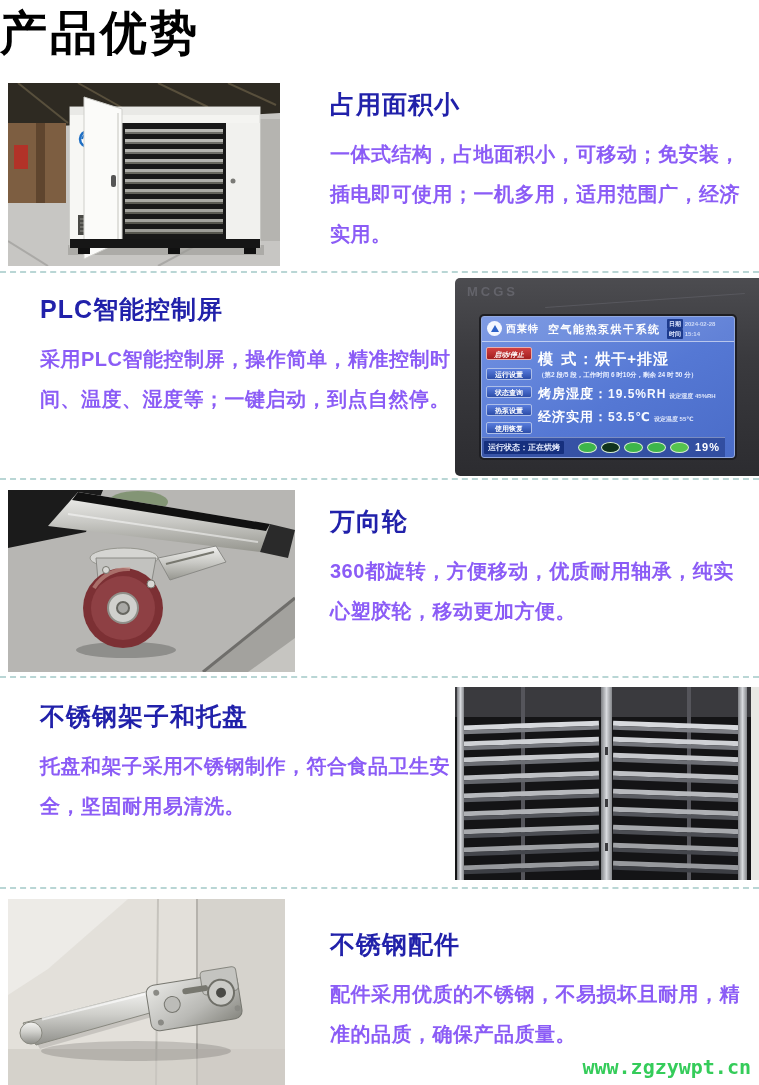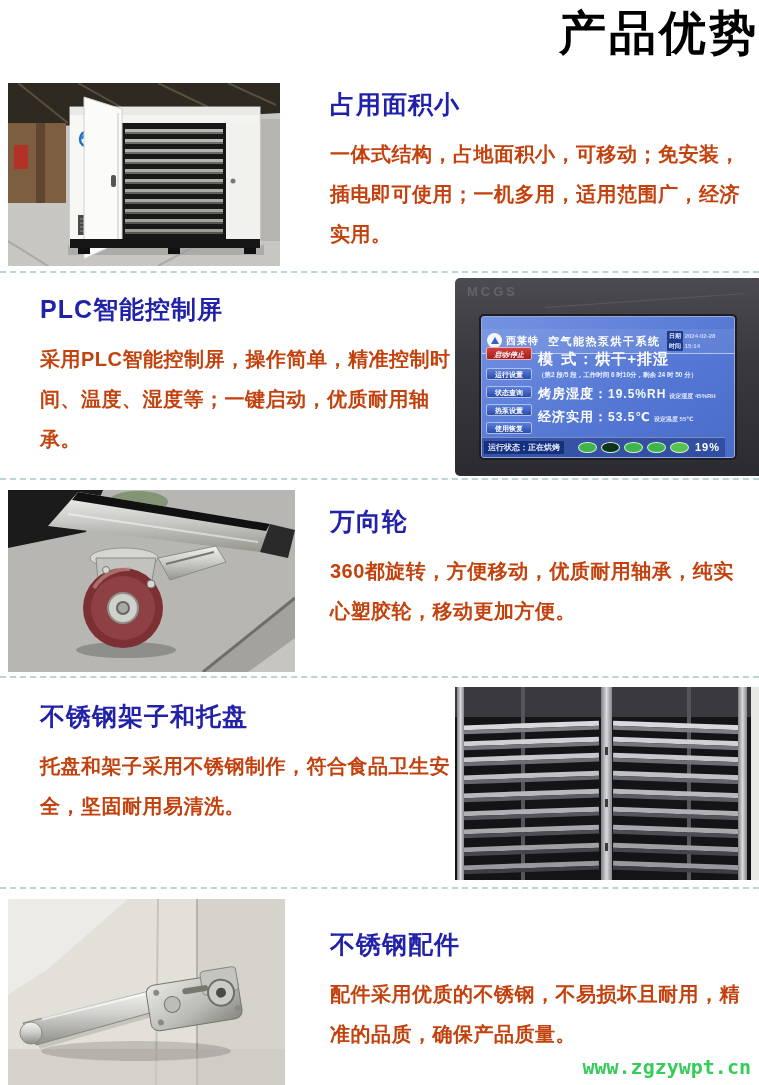--- a/index.html
+++ b/index.html
@@ -3,29 +3,29 @@
 <meta charset="utf-8">
 <style>
   html,body{margin:0;padding:0;}
   body{
     width:759px;height:1085px;background:#ffffff;overflow:hidden;position:relative;
     font-family:"Liberation Sans","DejaVu Sans",sans-serif;
     -webkit-font-smoothing:antialiased;
   }
   .page{position:absolute;left:0;top:0;width:759px;height:1085px;background:#fff;}
   .page-title{
-    position:absolute;left:0;top:2px;width:759px;text-align:right;
+    position:absolute;left:0;top:2px;width:759px;text-align:left;
     font-size:47px;font-weight:900;color:#000;letter-spacing:3px;
   }
   .divider{position:absolute;left:0;width:759px;border-top:2px dashed #b9d6d5;height:0;}
   .d1{top:271px}.d2{top:478px}.d3{top:676px}.d4{top:887px}
 
   .txt{position:absolute;}
   .sec-heading{font-size:25px;font-weight:bold;color:#2121aa;letter-spacing:1px;}
-  .sec-body{margin-top:13px;font-size:20px;font-weight:bold;color:#c2410c;line-height:2.0;letter-spacing:0.5px;}
+  .sec-body{margin-top:13px;font-size:20px;font-weight:bold;color:#8b5cf6;line-height:2.0;letter-spacing:0.5px;}
   .t1{left:330px;top:88px;width:422px;}
   .t2{left:40px;top:293px;width:412px;}
   .t3{left:330px;top:505px;width:424px;}
   .t4{left:40px;top:700px;width:418px;}
   .t5{left:330px;top:928px;width:424px;}
 
   .photo{position:absolute;overflow:hidden;}
   .p1{left:8px;top:83px;width:272px;height:183px;}
   .p3{left:8px;top:490px;width:287px;height:182px;}
   .p4{left:455px;top:687px;width:304px;height:193px;}
@@ -35,21 +35,21 @@
   
   .p2{left:455px;top:278px;width:304px;height:198px;background:linear-gradient(180deg,#4c4c50 0%,#3a3a3e 40%,#2c2c30 100%);border-radius:5px;padding-left:19px;}
   .mcgs{position:absolute;left:12px;top:6px;font-size:13px;font-weight:bold;letter-spacing:3px;color:#63636a;}
   .bezel-line{position:absolute;left:90px;top:22px;width:200px;height:1px;background:#58585e;transform:rotate(-4deg);}
   .screen{
     position:absolute;left:26px;top:38px;width:252px;height:140px;border-radius:3px;
     background:linear-gradient(150deg,#7493e2 0%,#5578d4 55%,#4a6cc8 100%);
     border:1px solid #93a9de;box-shadow:0 0 0 2px #1e1e22;
     font-weight:bold;color:#fff;overflow:hidden;
   }
-  .scr-header{position:absolute;left:0;top:12px;width:252px;height:24px;border-bottom:1px solid rgba(255,255,255,.55);background:rgba(255,255,255,.08);}
+  .scr-header{position:absolute;left:0;top:0;width:252px;height:24px;border-bottom:1px solid rgba(255,255,255,.55);background:rgba(255,255,255,.08);}
   .scr-logo{position:absolute;left:5px;top:4px;width:15px;height:15px;border-radius:50%;background:#f4f7ff;}
   .scr-logo::after{content:"";position:absolute;left:4px;top:4px;width:0;height:0;border-left:4px solid transparent;border-right:4px solid transparent;border-bottom:7px solid #2e62c8;}
   .scr-logo-text{position:absolute;left:24px;top:5px;font-size:10px;letter-spacing:1px;color:#fff;}
   .scr-title{position:absolute;left:66px;top:5px;font-size:11px;letter-spacing:1.5px;color:#fefefe;}
   .scr-dt{position:absolute;right:3px;top:2px;width:64px;font-size:6px;line-height:10px;text-align:left;}
   .scr-dt .chip{display:inline-block;background:#1d3a8c;color:#dfe8ff;padding:0 2px;border-radius:1px;}
   .scr-dt .val{color:#cdd9f6;}
   .btn-col{position:absolute;left:4px;top:30px;width:46px;}
   .scr-btn{width:46px;height:12px;margin-bottom:6px;border-radius:2px;background:linear-gradient(180deg,#5a7ede,#2c4da8);border:1px solid #aebfe8;color:#fff;font-size:7px;line-height:12px;text-align:center;letter-spacing:0;box-sizing:border-box;}
   .scr-btn.start{background:linear-gradient(180deg,#d24040,#a31f1f);border-color:#e8b0b0;height:13px;line-height:13px;margin-bottom:8px;font-style:italic;}
@@ -151,21 +151,21 @@
     </svg>
   </div>
   <div class="txt t1">
     <div class="sec-heading" data-bind="sections.0.heading">占用面积小</div>
     <div class="sec-body" data-bind="sections.0.body">一体式结构，占地面积小，可移动；免安装，插电即可使用；一机多用，适用范围广，经济实用。</div>
   </div>
   <div class="divider d1"></div>
 
   <div class="txt t2">
     <div class="sec-heading" data-bind="sections.1.heading">PLC智能控制屏</div>
-    <div class="sec-body" data-bind="sections.1.body">采用PLC智能控制屏，操作简单，精准控制时间、温度、湿度等；一键启动，优质耐用轴承。</div>
+    <div class="sec-body" data-bind="sections.1.body">采用PLC智能控制屏，操作简单，精准控制时间、温度、湿度等；一键启动，到点自然停。</div>
   </div>
   <div class="photo p2">
     <div class="mcgs" data-bind="plc.bezel_brand">MCGS</div>
     <div class="bezel-line"></div>
     <div class="screen">
       <div class="scr-header">
         <div class="scr-logo"></div>
         <div class="scr-logo-text" data-bind="plc.logo_text">西莱特</div>
         <div class="scr-title" data-bind="plc.system_title">空气能热泵烘干系统</div>
         <div class="scr-dt">

